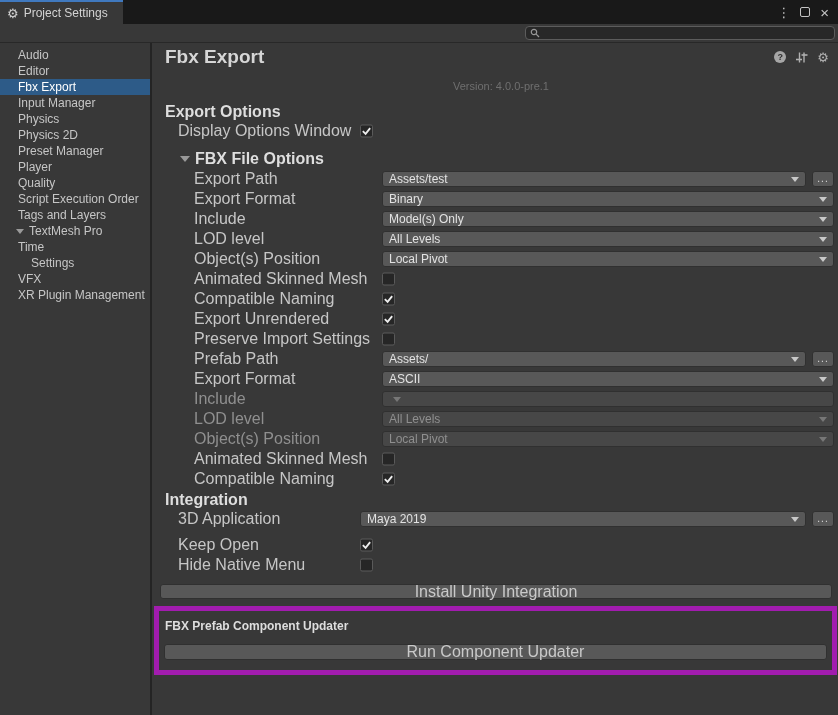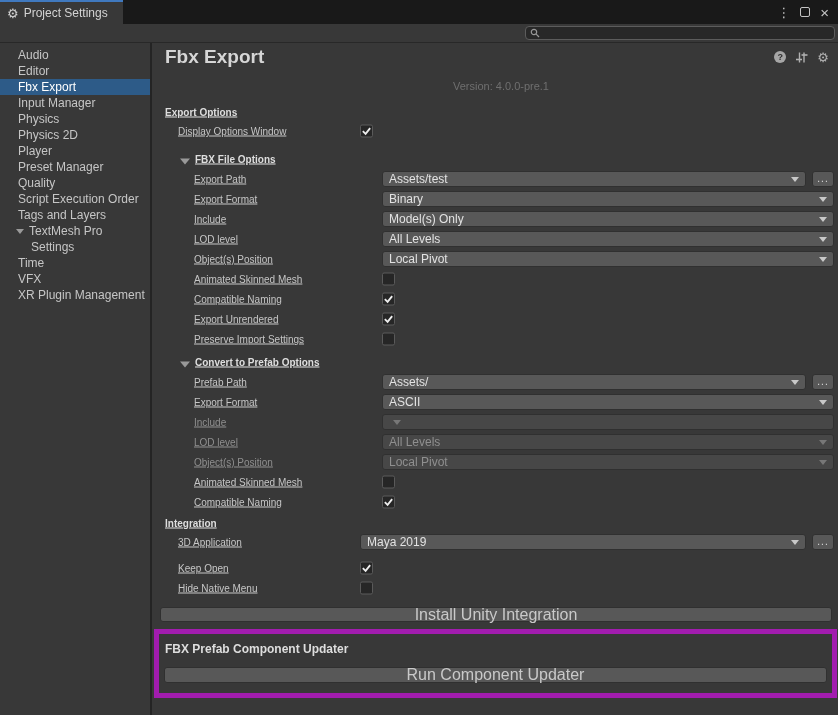--- a/index.html
+++ b/index.html
@@ -40,21 +40,21 @@
   .page-title { font-size:19px; font-weight:bold; color:#d6d6d6; flex:1; }
   .header-icons { display:flex; align-items:center; gap:9px; }
   .help-ic { width:12px; height:12px; border-radius:50%; background:#a6a6a6; color:#2f2f2f; font-size:9px; font-weight:bold; display:flex; align-items:center; justify-content:center; }
   .gear-ic { font-size:13px; color:#b0b0b0; line-height:1; }
 
   .version { margin-top:12px; height:13px; text-align:center; color:#6f6f6f; font-size:11px;padding-left:12px; }
 
   .form { margin-top:10px; }
   .row { position:relative; height:20px; }
   .row.section { height:18px; }
-  .row .lbl { position:absolute; left:var(--lx); top:50%; transform:translateY(-50%); color:#c6c6c6; font-size:10px; white-space:nowrap; display:flex; align-items:flex-end;text-decoration:underline; }
+  .row .lbl { position:absolute; left:var(--lx); top:50%; transform:translateY(-50%); color:#c6c6c6; font-size:16px; white-space:nowrap; display:flex; align-items:center; }
   .row.section .lbl, .row.foldout .lbl { color:#dedede; font-weight:bold; }
   .row.disabled .lbl { color:#8f8f8f; }
   .row .val { position:absolute; left:var(--vx); right:4px; top:50%; transform:translateY(-50%); display:flex; align-items:flex-start; gap:6px; }
   .fold-tri { width:0; height:0; border-left:5px solid transparent; border-right:5px solid transparent; border-top:6px solid #999999; margin-right:5px; display:inline-block; }
 
   .dd { flex:1; height:16px; background:#585858; border:1px solid #303030; border-radius:3px; display:flex; align-items:center; padding:0 6px; color:#e2e2e2; font-size:12px; min-width:0; }
   .dd .txt { flex:1; white-space:nowrap; overflow:hidden; }
   .dd .arrow { width:0; height:0; border-left:4px solid transparent; border-right:4px solid transparent; border-top:5px solid #c8c8c8; margin-left:4px; }
   .row.disabled .dd { background:#474747; color:#8f8f8f; }
   .row.disabled .dd .arrow { border-top-color:#777777; }
@@ -110,43 +110,43 @@
         <div class="sb-item">
           <span>Input Manager</span>
         </div>
         <div class="sb-item">
           <span>Physics</span>
         </div>
         <div class="sb-item">
           <span>Physics 2D</span>
         </div>
         <div class="sb-item">
+          <span>Preset Manager</span>
+        </div>
+        <div class="sb-item">
           <span>Player</span>
-        </div>
-        <div class="sb-item">
-          <span>Preset Manager</span>
         </div>
         <div class="sb-item">
           <span>Quality</span>
         </div>
         <div class="sb-item">
           <span>Script Execution Order</span>
         </div>
         <div class="sb-item">
           <span>Tags and Layers</span>
         </div>
         <div class="sb-item has-fold">
           <span class="tri"></span>
           <span>TextMesh Pro</span>
         </div>
+        <div class="sb-item">
+          <span>Time</span>
+        </div>
         <div class="sb-item child">
           <span>Settings</span>
-        </div>
-        <div class="sb-item">
-          <span>Time</span>
         </div>
         <div class="sb-item">
           <span>VFX</span>
         </div>
         <div class="sb-item">
           <span>XR Plugin Management</span>
         </div>
       </div>
 
     <div class="content">
@@ -279,26 +279,20 @@
             </div>
           </div>
           <div class="row checkbox" style="--lx: 42px; --vx: 230px;">
             <span class="lbl">
               <span>Preserve Import Settings</span>
             </span>
             <div class="val">
               <span class="cb"></span>
             </div>
           </div>
-          <div class="row foldout" style="margin-top: 3px; --lx: 28px; --vx: 208px;">
-            <span class="lbl">
-              <span class="fold-tri"></span>
-              <span>Convert to Prefab Options</span>
-            </span>
-          </div>
           <div class="row dropdown-browse" style="--lx: 42px; --vx: 230px;">
             <span class="lbl">
               <span>Prefab Path</span>
             </span>
             <div class="val">
               <div class="dd">
                 <span class="txt">Assets/</span>
                 <span class="arrow"></span>
               </div>
               <span class="browse">...</span>

